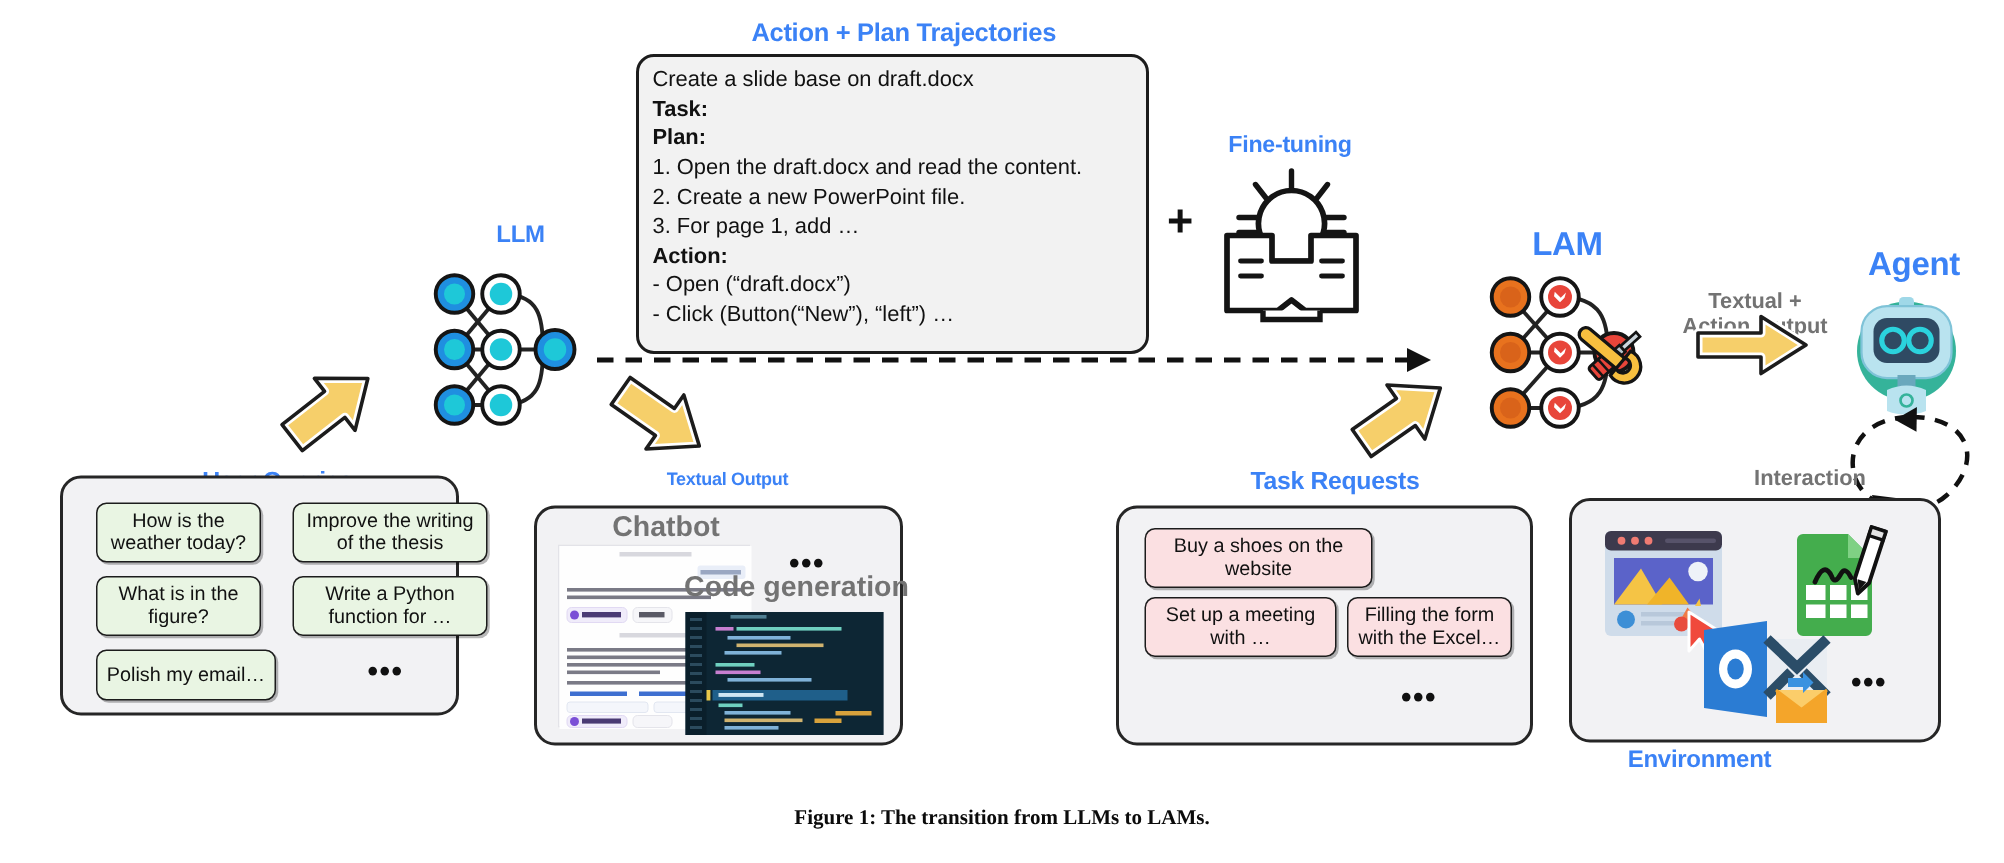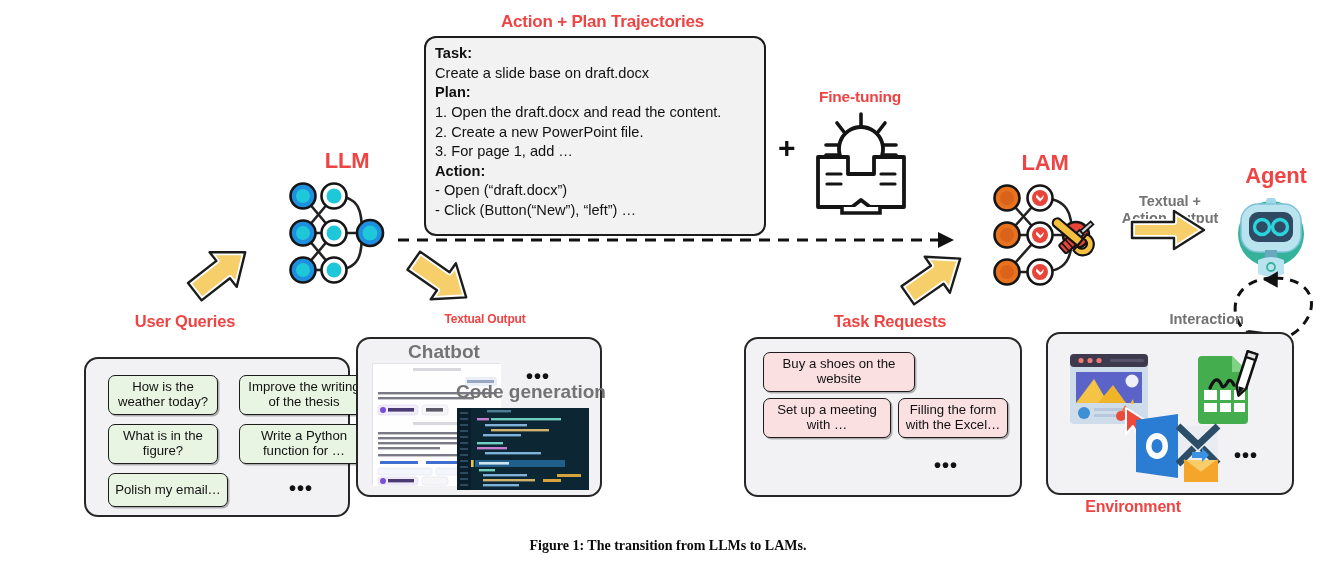--- a/index.html
+++ b/index.html
@@ -6,21 +6,21 @@
   body {
     width: 1336px; height: 575px; position: relative;
     background: #ffffff;
     font-family: "Liberation Sans", sans-serif;
     overflow: hidden;
   }
   .abs { position: absolute; }
 
   
   .hdr {
-    font-weight: bold; color: #ef4444; text-align: center;
+    font-weight: bold; color: #3b82f6; text-align: center;
     letter-spacing: -0.2px; white-space: nowrap;
   }
 
   
   .panel {
     background: #f2f2f4;
     border: 2px solid #262626;
     border-radius: 14px;
     position: absolute;
   }
@@ -66,22 +66,22 @@
   }
 
   svg { overflow: visible; }
 </style>
 </head>
 <body>
 
 <div class="hdr abs" style="left:425px; top:12px; width:355px; font-size:17px;">Action + Plan Trajectories</div>
 
 <div id="traj-box" style="left:424px; top:36px; width:342px; height:200px;">
+  <div>Create a slide base on draft.docx</div>
   <div><b>Task:</b></div>
-  <div>Create a slide base on draft.docx</div>
   <div><b>Plan:</b></div>
   <div>1. Open the draft.docx and read the content.</div>
   <div>2. Create a new PowerPoint file.</div>
   <div>3. For page 1, add …</div>
   <div><b>Action:</b></div>
   <div>- Open (“draft.docx”)</div>
   <div>- Click (Button(“New”), “left”) …</div>
 </div>
 
 <div class="lbl abs" style="left:778px; top:131px; font-size:30px; color:#111;">+</div>
@@ -105,21 +105,21 @@
     <g stroke="#141414" stroke-width="3.2" stroke-linecap="round">
       <line x1="15" y1="62" x2="29" y2="62"></line>
       <line x1="15" y1="72" x2="29" y2="72"></line>
       <line x1="69" y1="62" x2="83" y2="62"></line>
       <line x1="69" y1="72" x2="83" y2="72"></line>
     </g>
     <path d="M30 95 L30 101 L68 101 L68 95" fill="#fff" stroke="#141414" stroke-width="3.6"></path>
   </svg>
 </div>
 
-<div class="hdr abs" style="left:292px; top:148px; width:110px; font-size:22px;">LLM</div>
+<div class="hdr abs" style="left:292px; top:148px; width:110px; font-size:16px;">LLM</div>
 <div class="abs" style="left:282px; top:178px; width:112px; height:112px;">
   <svg width="112" height="112" viewBox="0 0 112 112">
     <g stroke="#222" stroke-width="2.6" fill="none">
       <line x1="21" y1="18" x2="52" y2="55"></line>
       <line x1="21" y1="55" x2="52" y2="18"></line>
       <line x1="21" y1="55" x2="52" y2="55"></line>
       <line x1="21" y1="55" x2="52" y2="92"></line>
       <line x1="21" y1="92" x2="52" y2="55"></line>
       <line x1="21" y1="92" x2="52" y2="92"></line>
       <line x1="52" y1="55" x2="88" y2="55"></line>
@@ -258,21 +258,21 @@
 <div class="abs" style="left:898px; top:248px; width:72px; height:58px;">
   <svg width="72" height="58" viewBox="0 0 72 58">
       <g transform="rotate(-35 36 29)">
     <path d="M4 18 L40 18 L40 7 L68 29 L40 51 L40 40 L4 40 Z" fill="#f6cf6a" stroke="#fff" stroke-width="6" stroke-linejoin="round"></path>
     <path d="M4 18 L40 18 L40 7 L68 29 L40 51 L40 40 L4 40 Z" fill="none" stroke="#1c1c1c" stroke-width="2.4" stroke-linejoin="round"></path>
   </g>
     </svg>
 </div>
 
 <div class="hdr abs" style="left:55px; top:312px; width:260px; font-size:16.5px;">User Queries</div>
-<div class="panel" style="left:40px; top:357px; width:266px; height:160px;margin-left:44px;">
+<div class="panel" style="left:40px; top:317px; width:266px; height:160px;">
   <div class="chip chip-green" style="left:22px; top:16px; width:110px; height:40px;">How is the<br>weather today?</div>
   <div class="chip chip-green" style="left:153px; top:16px; width:130px; height:40px;">Improve the writing<br>of the thesis</div>
   <div class="chip chip-green" style="left:22px; top:65px; width:110px; height:40px;">What is in the<br>figure?</div>
   <div class="chip chip-green" style="left:153px; top:65px; width:130px; height:40px;">Write a Python<br>function for …</div>
   <div class="chip chip-green" style="left:22px; top:114px; width:120px; height:34px;">Polish my email…</div>
   <div class="ellipsis" style="left:203px; top:118px;">•••</div>
 </div>
 
 <div class="hdr abs" style="left:380px; top:312px; width:210px; font-size:12px;">Textual Output</div>
 <div class="panel" style="left:356px; top:337px; width:246px; height:160px;">

